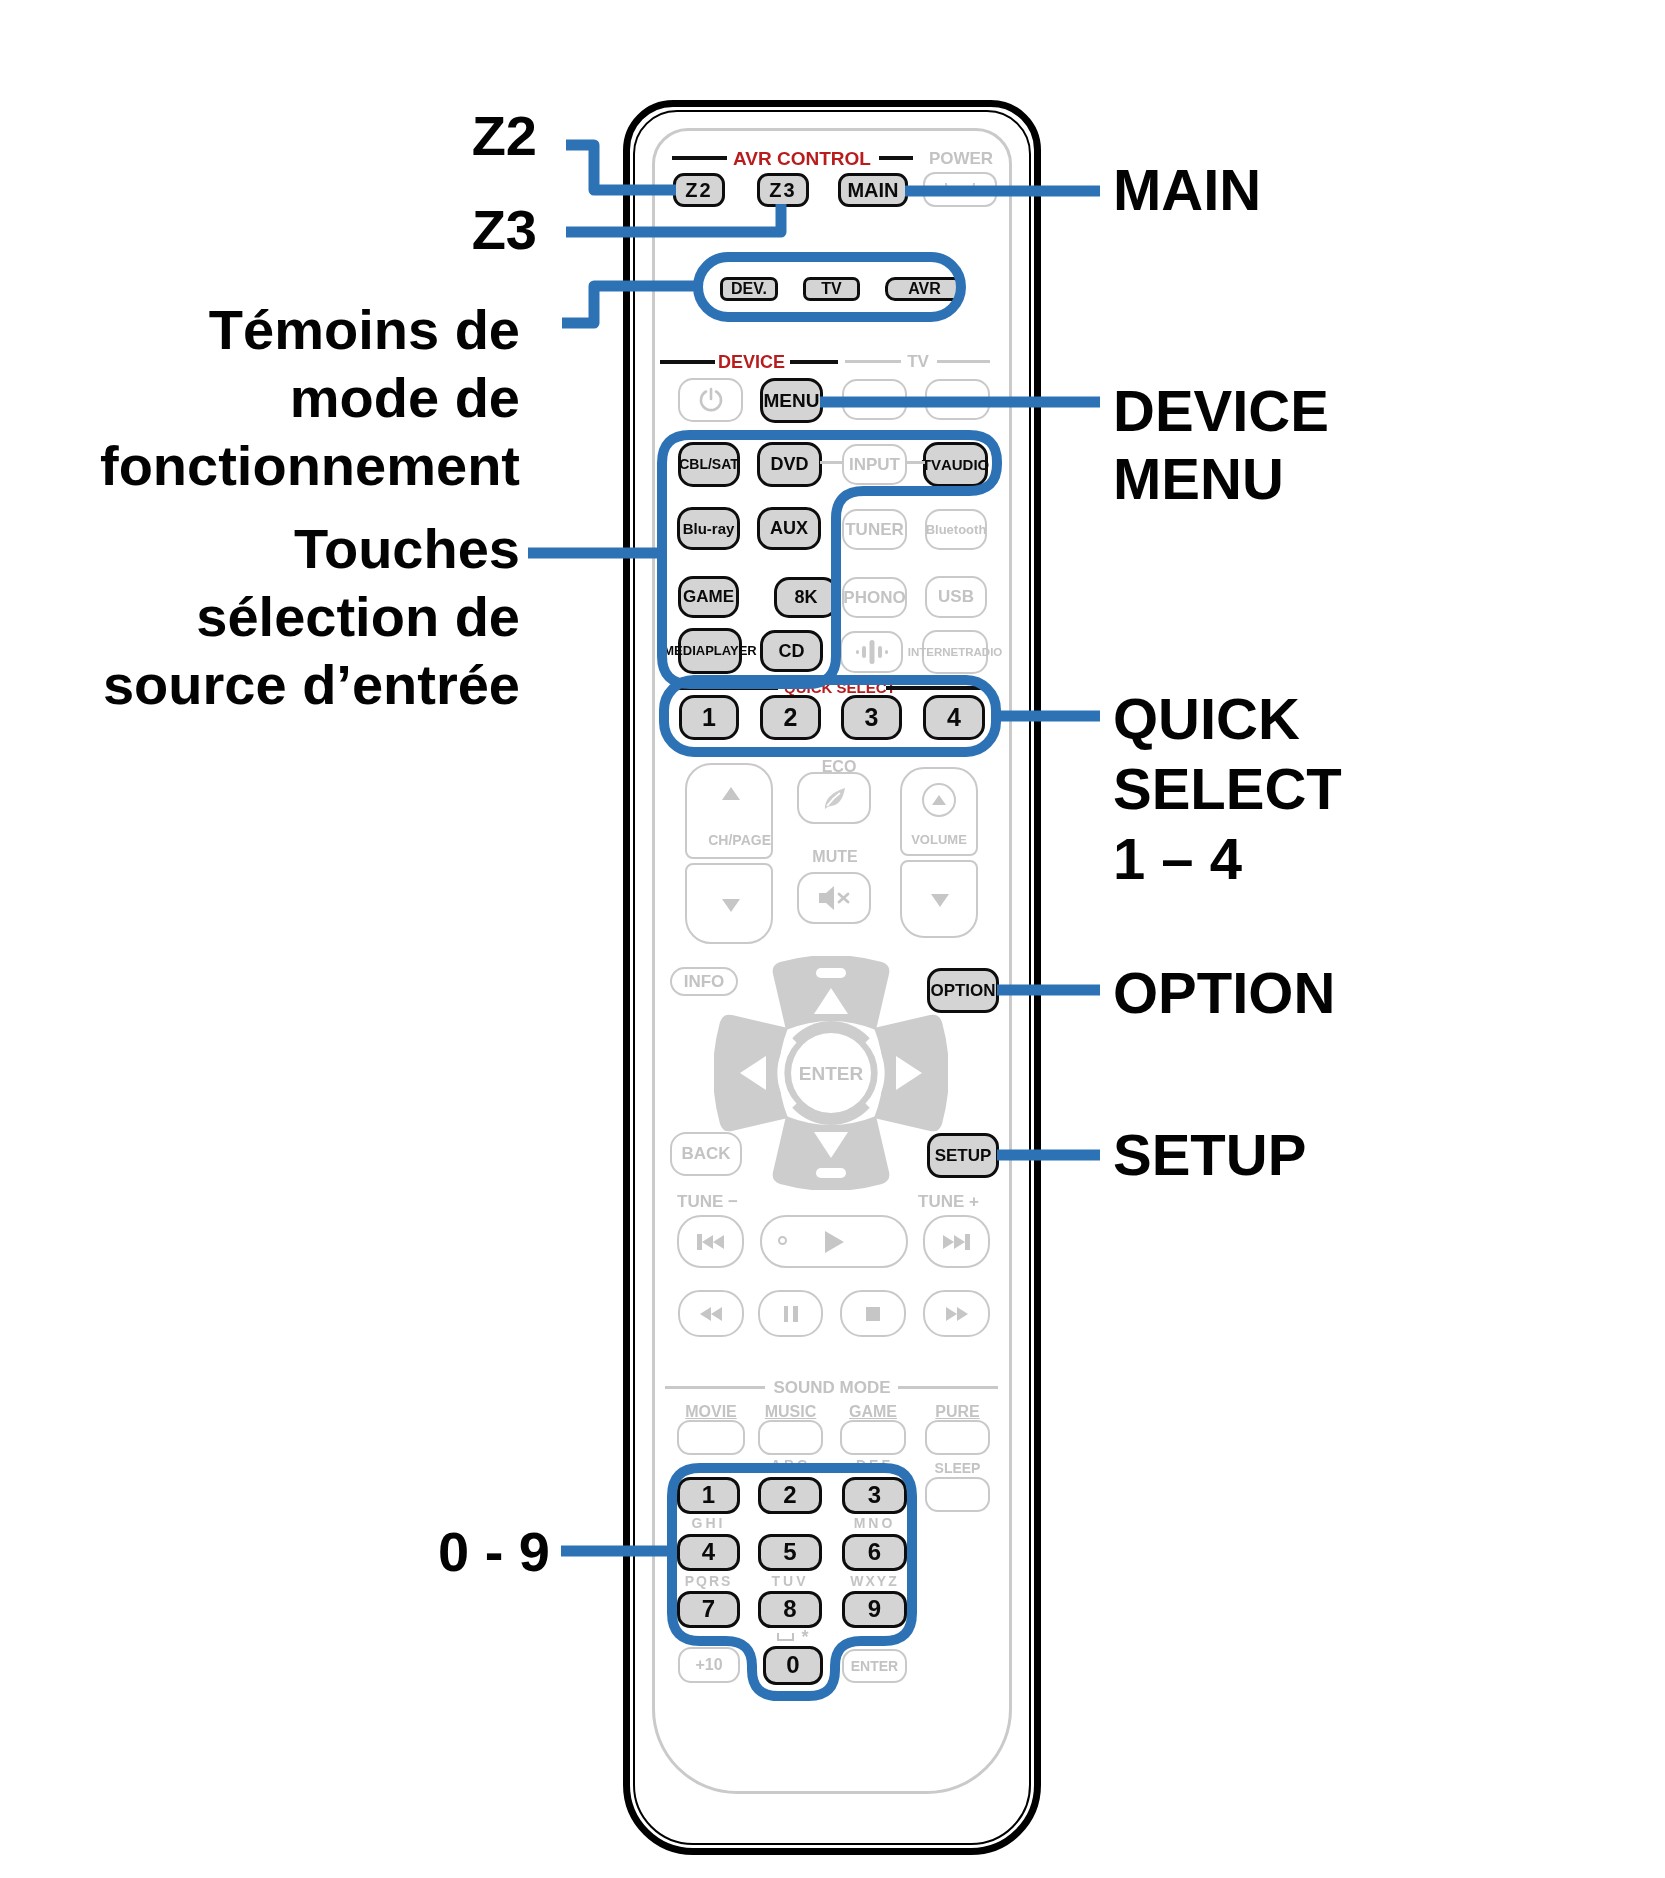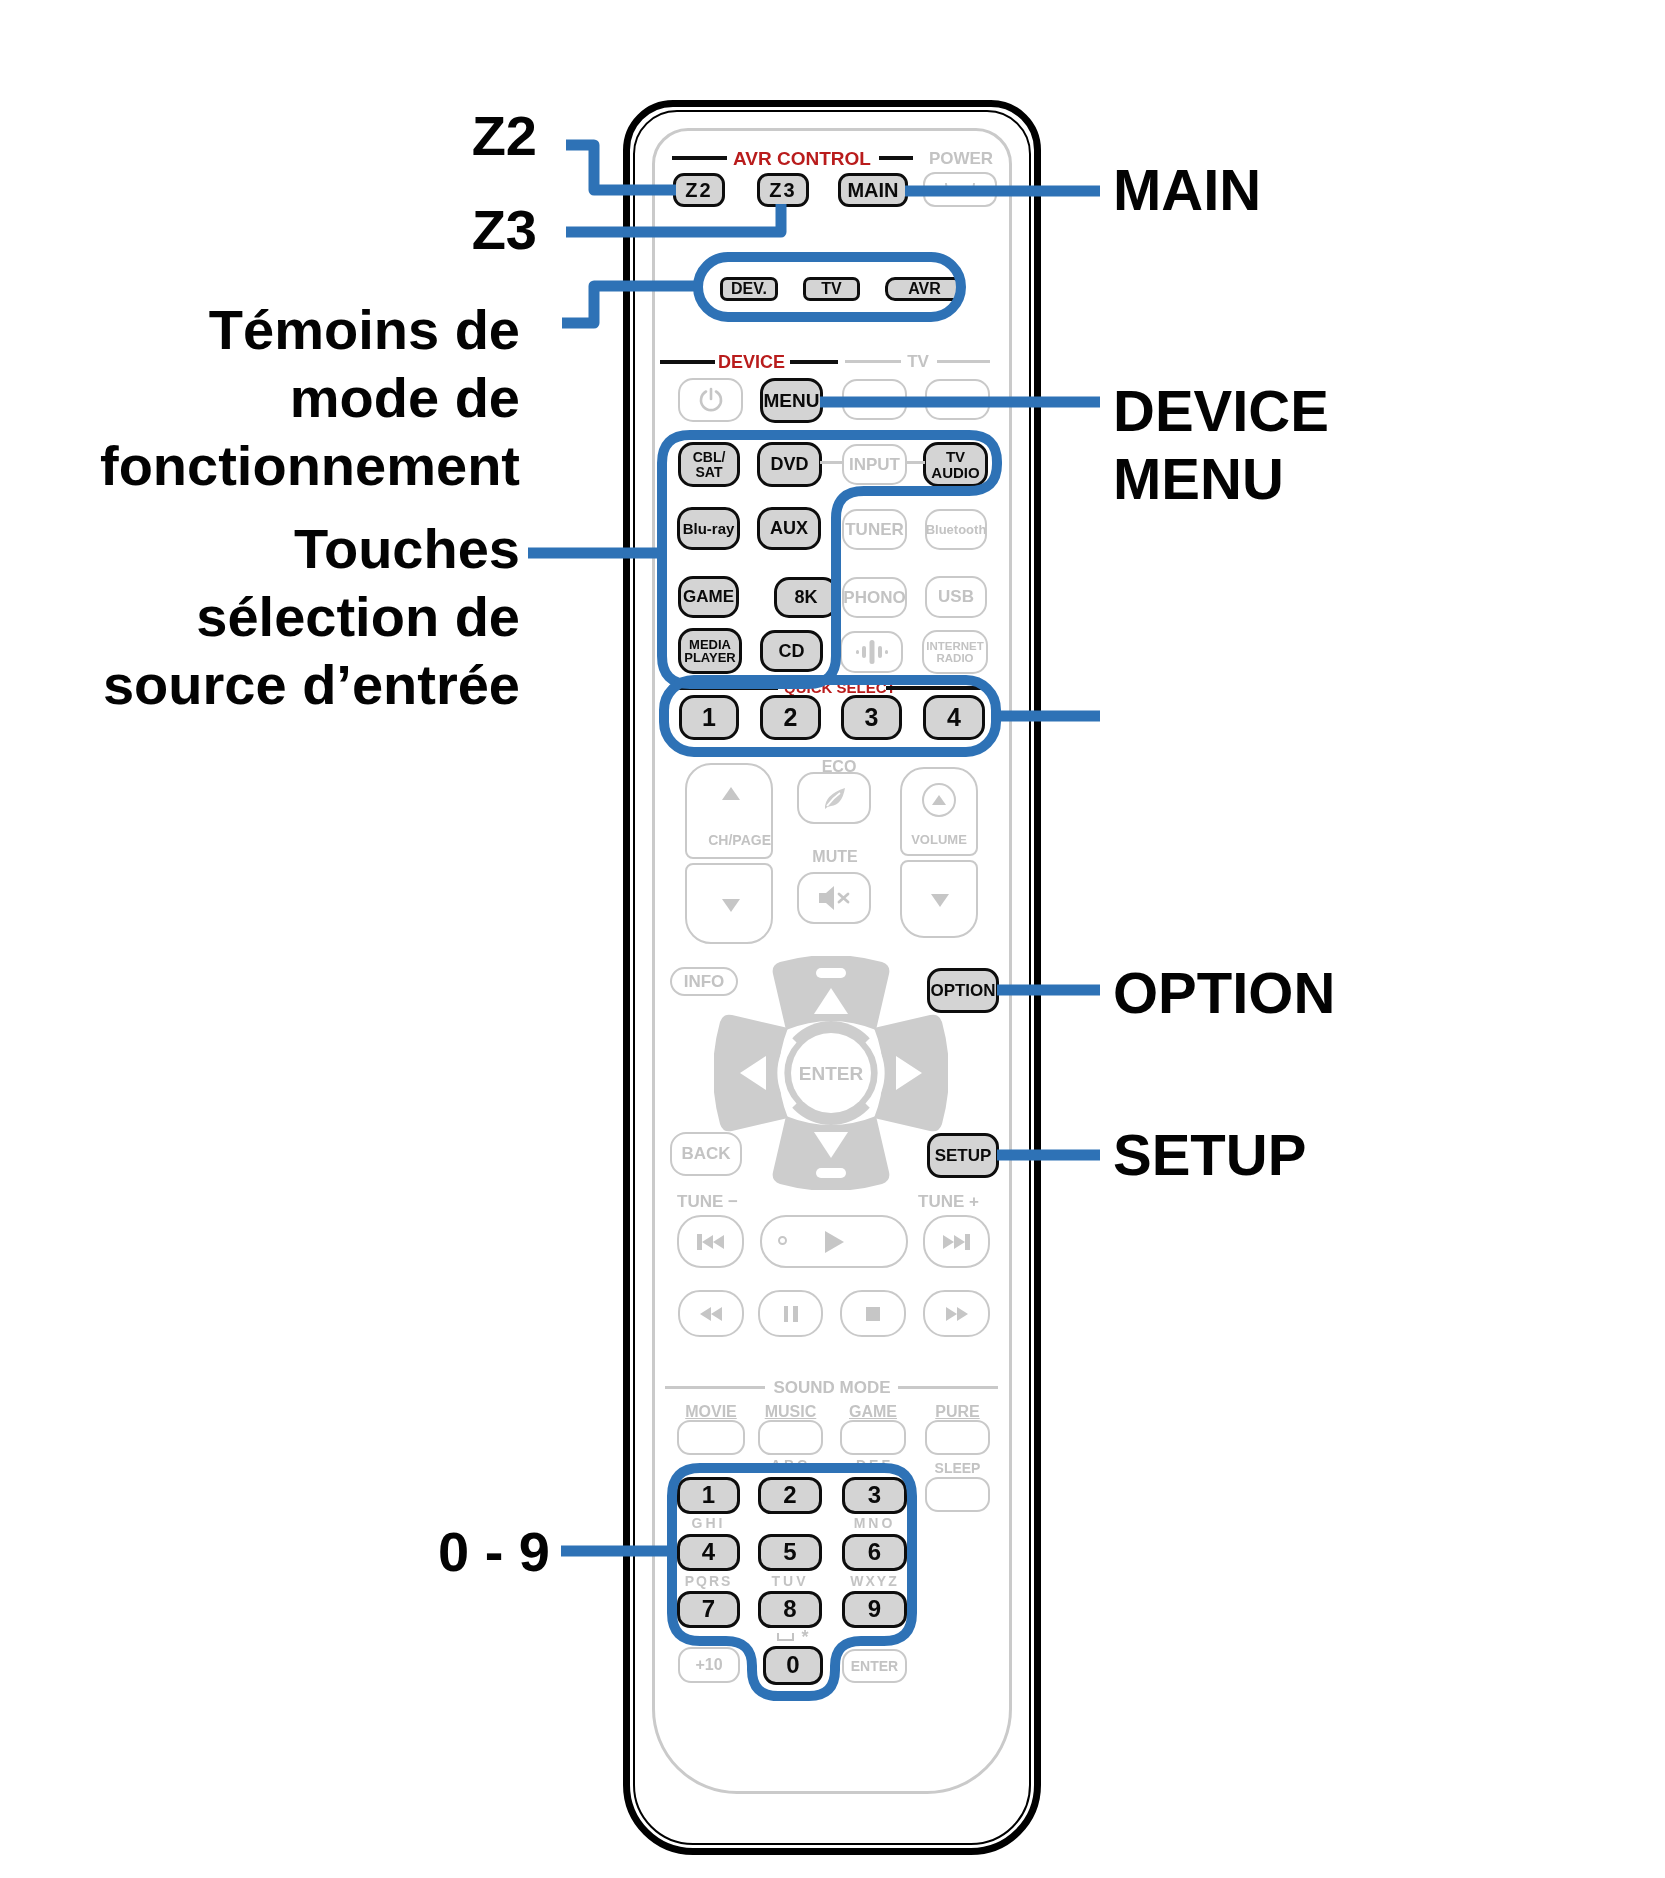--- a/index.html
+++ b/index.html
@@ -1,20 +1,20 @@
 <!DOCTYPE html>
 <html><head>
 <meta charset="utf-8">
 <style>
   html,body{margin:0;padding:0;background:#fff}
   #stage{position:relative;width:1665px;height:1878px;background:#fff;
          font-family:"Liberation Sans",sans-serif;overflow:hidden}
   .ab{position:absolute;box-sizing:border-box}
   .flexc{display:flex;align-items:center;justify-content:center}
-  .col{flex-direction:column}
+  .col{flex-direction:row}
   
   .ba{background:#d4d4d4;border:3px solid #0d0d0d;color:#0a0a0a;font-weight:bold;line-height:1.02;text-align:center}
   
   .bf{background:#fff;border:2.6px solid #c9c9c9;color:#c3c3c3;font-weight:bold;line-height:1.05;text-align:center}
   .hline{background:#101010;height:3.5px}
   .ghline{background:#c9c9c9;height:3px}
   .hdr{font-weight:bold;color:#b91c1c;white-space:nowrap}
   .ghdr{font-weight:bold;color:#c3c3c3;text-align:center;white-space:nowrap}
   .lbl{font-weight:bold;color:#030303;font-size:56px;line-height:68px;white-space:nowrap}
   .lblL{text-align:right}
@@ -302,16 +302,21 @@
     <div>sélection de</div>
     <div>source d’entrée</div>
   </div>
   <div class="ab lbl lblL" style="left:250px;top:1518px;width:300px">0 - 9</div>
 
   <div class="ab lbl lblR" style="left:1113px;top:156px">MAIN</div>
   <div class="ab lbl lblR" style="left:1113px;top:377px">
     <div>DEVICE</div>
     <div>MENU</div>
   </div>
+  <div class="ab lbl lblR" style="left:1113px;top:684px;line-height:70px">
+    <div>QUICK</div>
+    <div>SELECT</div>
+    <div>1 – 4</div>
+  </div>
   <div class="ab lbl lblR" style="left:1113px;top:959px">OPTION</div>
   <div class="ab lbl lblR" style="left:1113px;top:1121px">SETUP</div>
 
 </div>
 
 </body></html>

